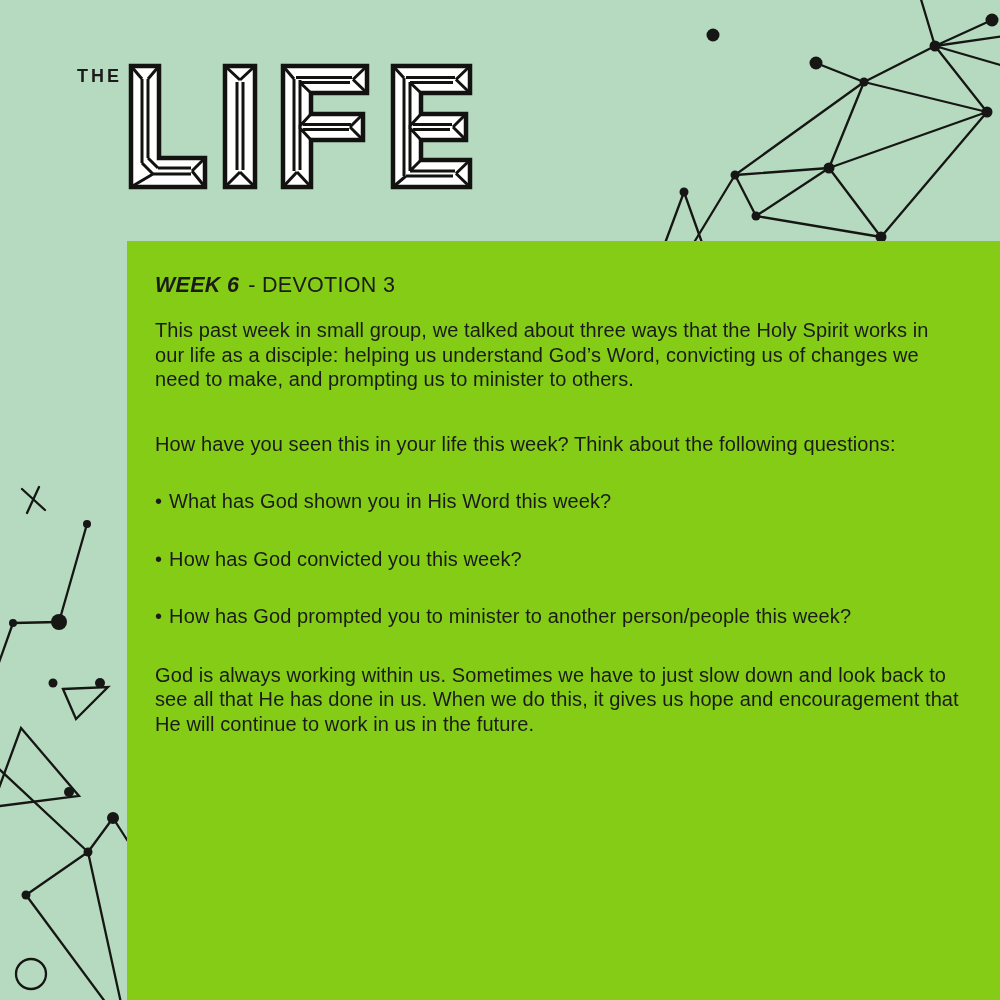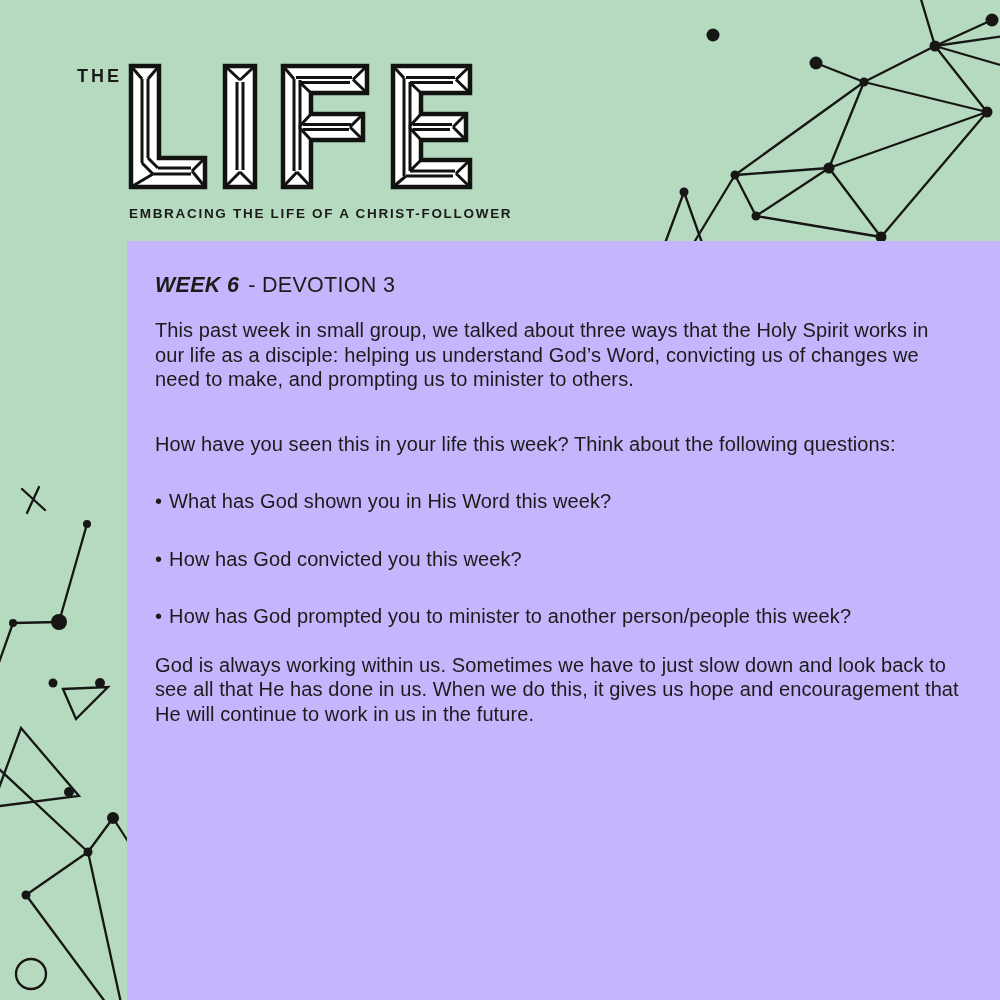--- a/index.html
+++ b/index.html
@@ -25,37 +25,37 @@
   .wordmark .bevel{fill:none;stroke:#121210;stroke-width:3;stroke-linecap:butt;}
   .logo .tagline{
     position:absolute;left:129px;top:206px;
     font-size:13.5px;font-weight:bold;letter-spacing:1.7px;color:#1b1b19;
     white-space:nowrap;
   }
   .sr-only{position:absolute;width:1px;height:1px;overflow:hidden;clip:rect(0 0 0 0);}
 
   .panel{
     position:absolute;left:127px;top:241px;right:0;bottom:0;
-    background:#c4b5fd;
+    background:#84cc16;
   }
   .content{
     position:absolute;left:28px;top:31px;right:10px;
     font-size:20px;line-height:24.5px;font-weight:300;
     letter-spacing:0.1px;
   }
   .content .line{white-space:nowrap;}
   .heading{font-size:21.5px;line-height:26px;letter-spacing:0.3px;}
   .heading .week{font-weight:bold;font-style:italic;}
   .heading .rest{margin-left:9px;font-weight:300;}
   .para1{margin-top:20px;}
   .prompt{margin-top:40px;}
   .bullets{margin-top:23px;}
   .bullet-row{white-space:nowrap;margin-top:33px;}
   .bullet-char{margin-right:7px;}
-  .para3{margin-top:24px;}
+  .para3{margin-top:34px;}
 </style>
 </head>
 <body>
 
 <svg class="deco" viewBox="0 0 1000 1000" aria-hidden="true">
   <g>
     <line x1="816" y1="63" x2="864" y2="82"></line>
     <line x1="864" y1="82" x2="935" y2="46"></line>
     <line x1="864" y1="82" x2="829" y2="168"></line>
     <line x1="864" y1="82" x2="987" y2="112"></line>
@@ -134,21 +134,20 @@
       M296,77.5 L352,77.5 M300,82.5 L350,82.5 M367,66 L353,79.5 M367,93 L353,79.5 M311,93 L300,82.5
       M311,114 L299,127 M311,140 L299,127 M303,124.5 L351,124.5 M303,129.5 L349,129.5
       M363,114 L350,127 M363,140 L350,127"></path>
     <path class="bevel" d="M393,66 L404,78 M404,78 L404,176 M410,82 L410,171
       M406,77.5 L455,77.5 M410,82.5 L453,82.5 M470,66 L456,79.5 M470,93 L456,79.5 M421,93 L410,82.5
       M421,114 L409,127 M421,140 L409,127 M413,124.5 L452,124.5 M413,129.5 L450,129.5
       M466,114 L453,127 M466,140 L453,127
       M421,160 L410,171 M410,171 L455,171 M406,176 L453,176
       M470,160 L456,173.5 M470,187 L456,173.5 M393,187 L406,176"></path>
   </svg>
-  <span class="tagline">EMBRACING THE LIFE OF A CHRIST-FOLLOWER</span>
 </div>
 
 <div class="panel">
   <div class="content">
 
     <div class="heading">
       <span class="week">WEEK 6</span><span class="rest">- DEVOTION 3</span>
     </div>
 
     <div class="para1">

